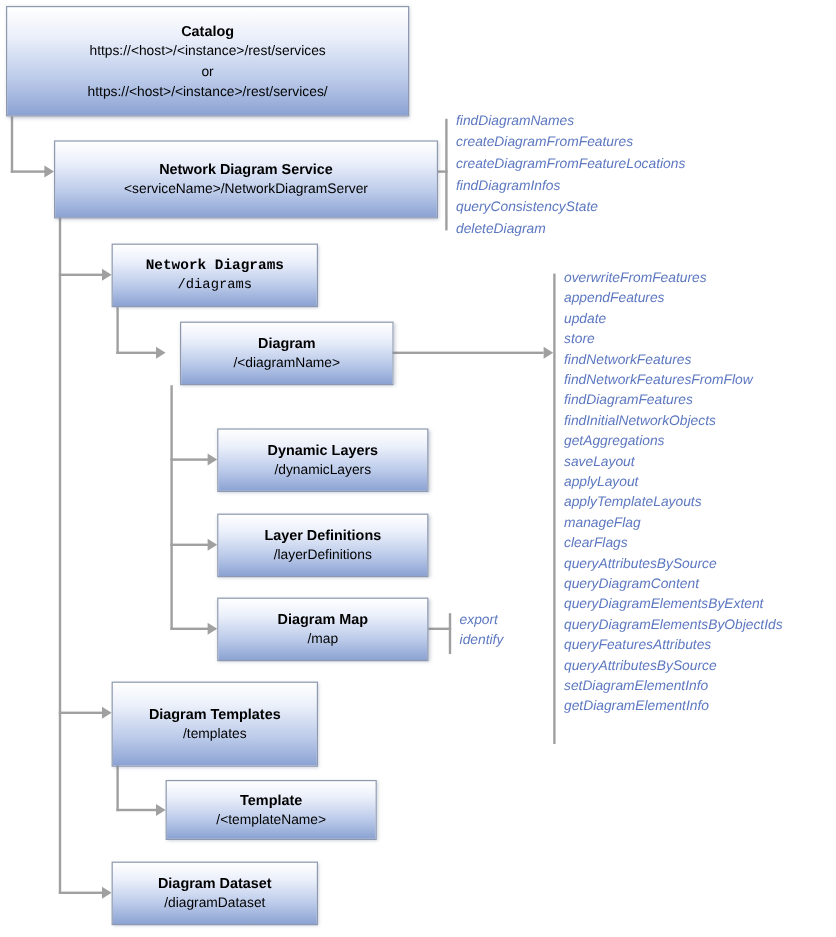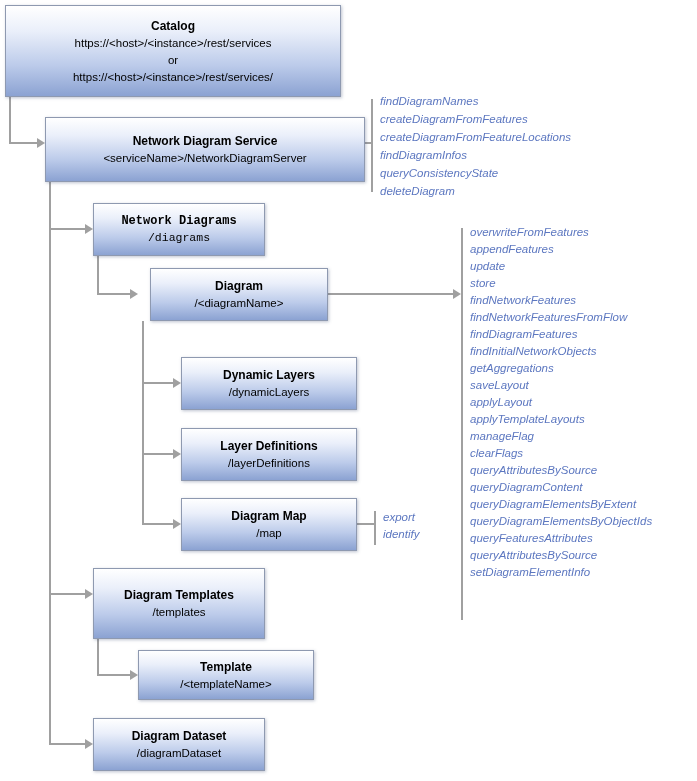--- a/index.html
+++ b/index.html
@@ -152,20 +152,21 @@
       <div class="op">applyTemplateLayouts</div>
       <div class="op">manageFlag</div>
       <div class="op">clearFlags</div>
       <div class="op">queryAttributesBySource</div>
       <div class="op">queryDiagramContent</div>
       <div class="op">queryDiagramElementsByExtent</div>
       <div class="op">queryDiagramElementsByObjectIds</div>
       <div class="op">queryFeaturesAttributes</div>
       <div class="op">queryAttributesBySource</div>
       <div class="op">setDiagramElementInfo</div>
+      <div class="op">getDiagramElementInfo</div>
     </div>
 
   <div class="ops lh17" style="left:383px; top:509px;">
       <div class="op">export</div>
       <div class="op">identify</div>
     </div>
 
 </div>
 
 </body></html>

